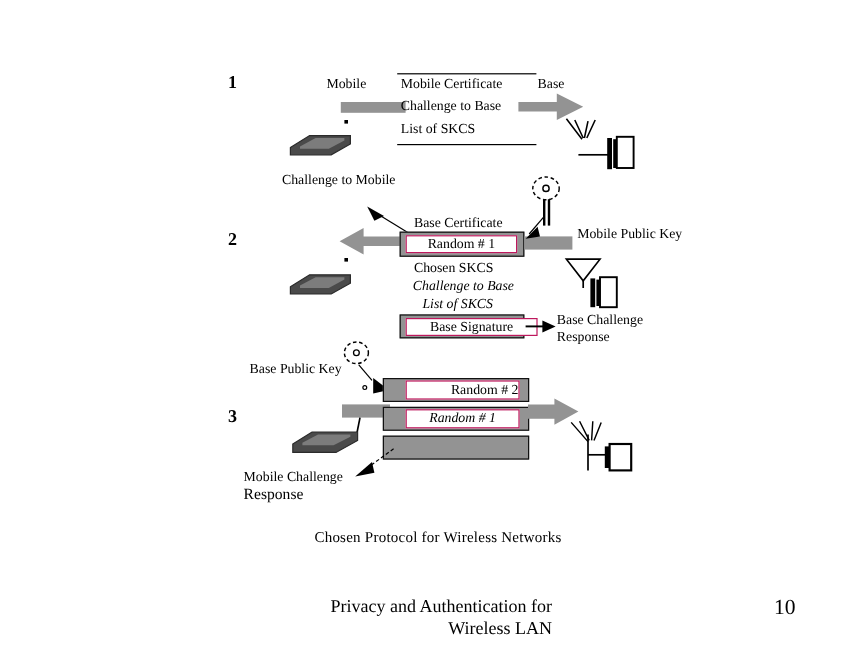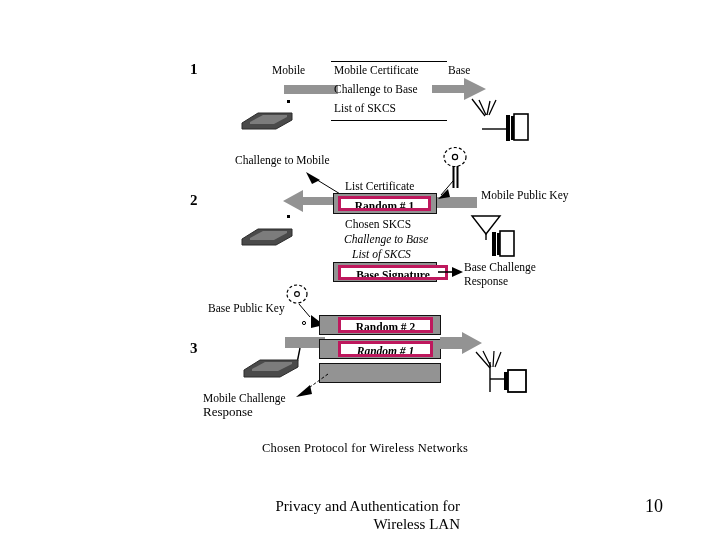--- a/index.html
+++ b/index.html
@@ -41,29 +41,28 @@
 
   
   .gbar {
     background: #939393;
     border: 1px solid #111;
     box-sizing: border-box;
   }
   .gbar-inner {
     position: absolute;
     background: #ffffff;
-    border: 3px solid #be185d;
+    border: 1px solid #be185d;
     box-sizing: border-box;
     text-align: center;
     font-size: 11.5px;
     line-height: 15px;
     font-family: "Liberation Serif", serif;
     white-space: nowrap;
     overflow: hidden;
-    font-weight: bold;
   }
   .gbar-inner.italic { font-style: italic; }
 
   
   .shaft {
     background: #939393;
   }
 
   
   .hrule { background: #000; height: 1px; }
@@ -125,32 +124,32 @@
 
     <line x1="14" y1="33" x2="40" y2="33" stroke="#000" stroke-width="1.4"></line>
 
     <rect x="38" y="19" width="4" height="26" fill="#000"></rect>
     <rect x="43" y="20" width="3" height="24" fill="#000"></rect>
     <rect x="46" y="18" width="14" height="26" fill="#fff" stroke="#000" stroke-width="1.6"></rect>
   </svg>
 
   <div class="abs step-num" style="left:190px; top:192px;">2</div>
 
-  <div class="abs lbl" style="left:235px; top:154px;">Challenge to Mobile</div>
+  <div class="abs lbl" style="left:235px; top:144px;">Challenge to Mobile</div>
 
   <svg class="abs" style="left:300px; top:170px;" width="52" height="32">
     <line x1="50" y1="30" x2="14" y2="8" stroke="#000" stroke-width="1"></line>
     <polygon points="6,2 20,10 12,14" fill="#000"></polygon>
   </svg>
 
   <svg class="abs" style="left:283px; top:190px;" width="60" height="24">
     <polygon points="0,11 20,0 20,7 60,7 60,15 20,15 20,22" fill="#939393"></polygon>
   </svg>
 
-  <div class="abs lbl" style="left:345px; top:180px;">List Certificate</div>
+  <div class="abs lbl" style="left:345px; top:180px;">Base Certificate</div>
 
   <div class="abs gbar" style="left:333px; top:193px; width:104px; height:21px;"></div>
   <div class="gbar-inner" style="left:338px; top:196px; width:93px; height:15px;">Random # 1</div>
 
   <div class="abs shaft" style="left:437px; top:197px; width:40px; height:11px;"></div>
 
   <svg class="abs" style="left:438px; top:145px;" width="40" height="56">
     <ellipse cx="17" cy="12" rx="11" ry="9.5" fill="none" stroke="#000" stroke-width="1.2" stroke-dasharray="3,2.2"></ellipse>
     <circle cx="17" cy="12" r="2.6" fill="none" stroke="#000" stroke-width="1.2"></circle>
     <rect x="14.5" y="21" width="2" height="22" fill="#000"></rect>
@@ -195,21 +194,21 @@
     <ellipse cx="17" cy="11" rx="10" ry="9" fill="none" stroke="#000" stroke-width="1.2" stroke-dasharray="3,2.2"></ellipse>
     <circle cx="17" cy="11" r="2.4" fill="none" stroke="#000" stroke-width="1.1"></circle>
     <line x1="19" y1="21" x2="30" y2="34" stroke="#000" stroke-width="1"></line>
     <circle cx="24" cy="40" r="1.6" fill="none" stroke="#000" stroke-width="1"></circle>
     <polygon points="31,32 44,42 31,45" fill="#000"></polygon>
   </svg>
 
   <div class="abs lbl" style="left:208px; top:302px;">Base Public Key</div>
 
   <div class="abs gbar" style="left:319px; top:315px; width:122px; height:20px;"></div>
-  <div class="gbar-inner" style="left:338px; top:317px; width:95px; height:16px;">Random # 2</div>
+  <div class="gbar-inner" style="left:338px; top:317px; width:95px; height:16px;text-align:right;">Random # 2</div>
 
   <div class="abs shaft" style="left:285px; top:337px; width:40px; height:11px;"></div>
 
   <div class="abs gbar" style="left:319px; top:339px; width:122px; height:20px;"></div>
   <div class="gbar-inner italic" style="left:338px; top:341px; width:95px; height:16px;">Random # 1</div>
 
   <svg class="abs" style="left:440px; top:332px;" width="44" height="24">
     <polygon points="0,5 22,5 22,0 42,11 22,22 22,17 0,17" fill="#939393"></polygon>
   </svg>
 

